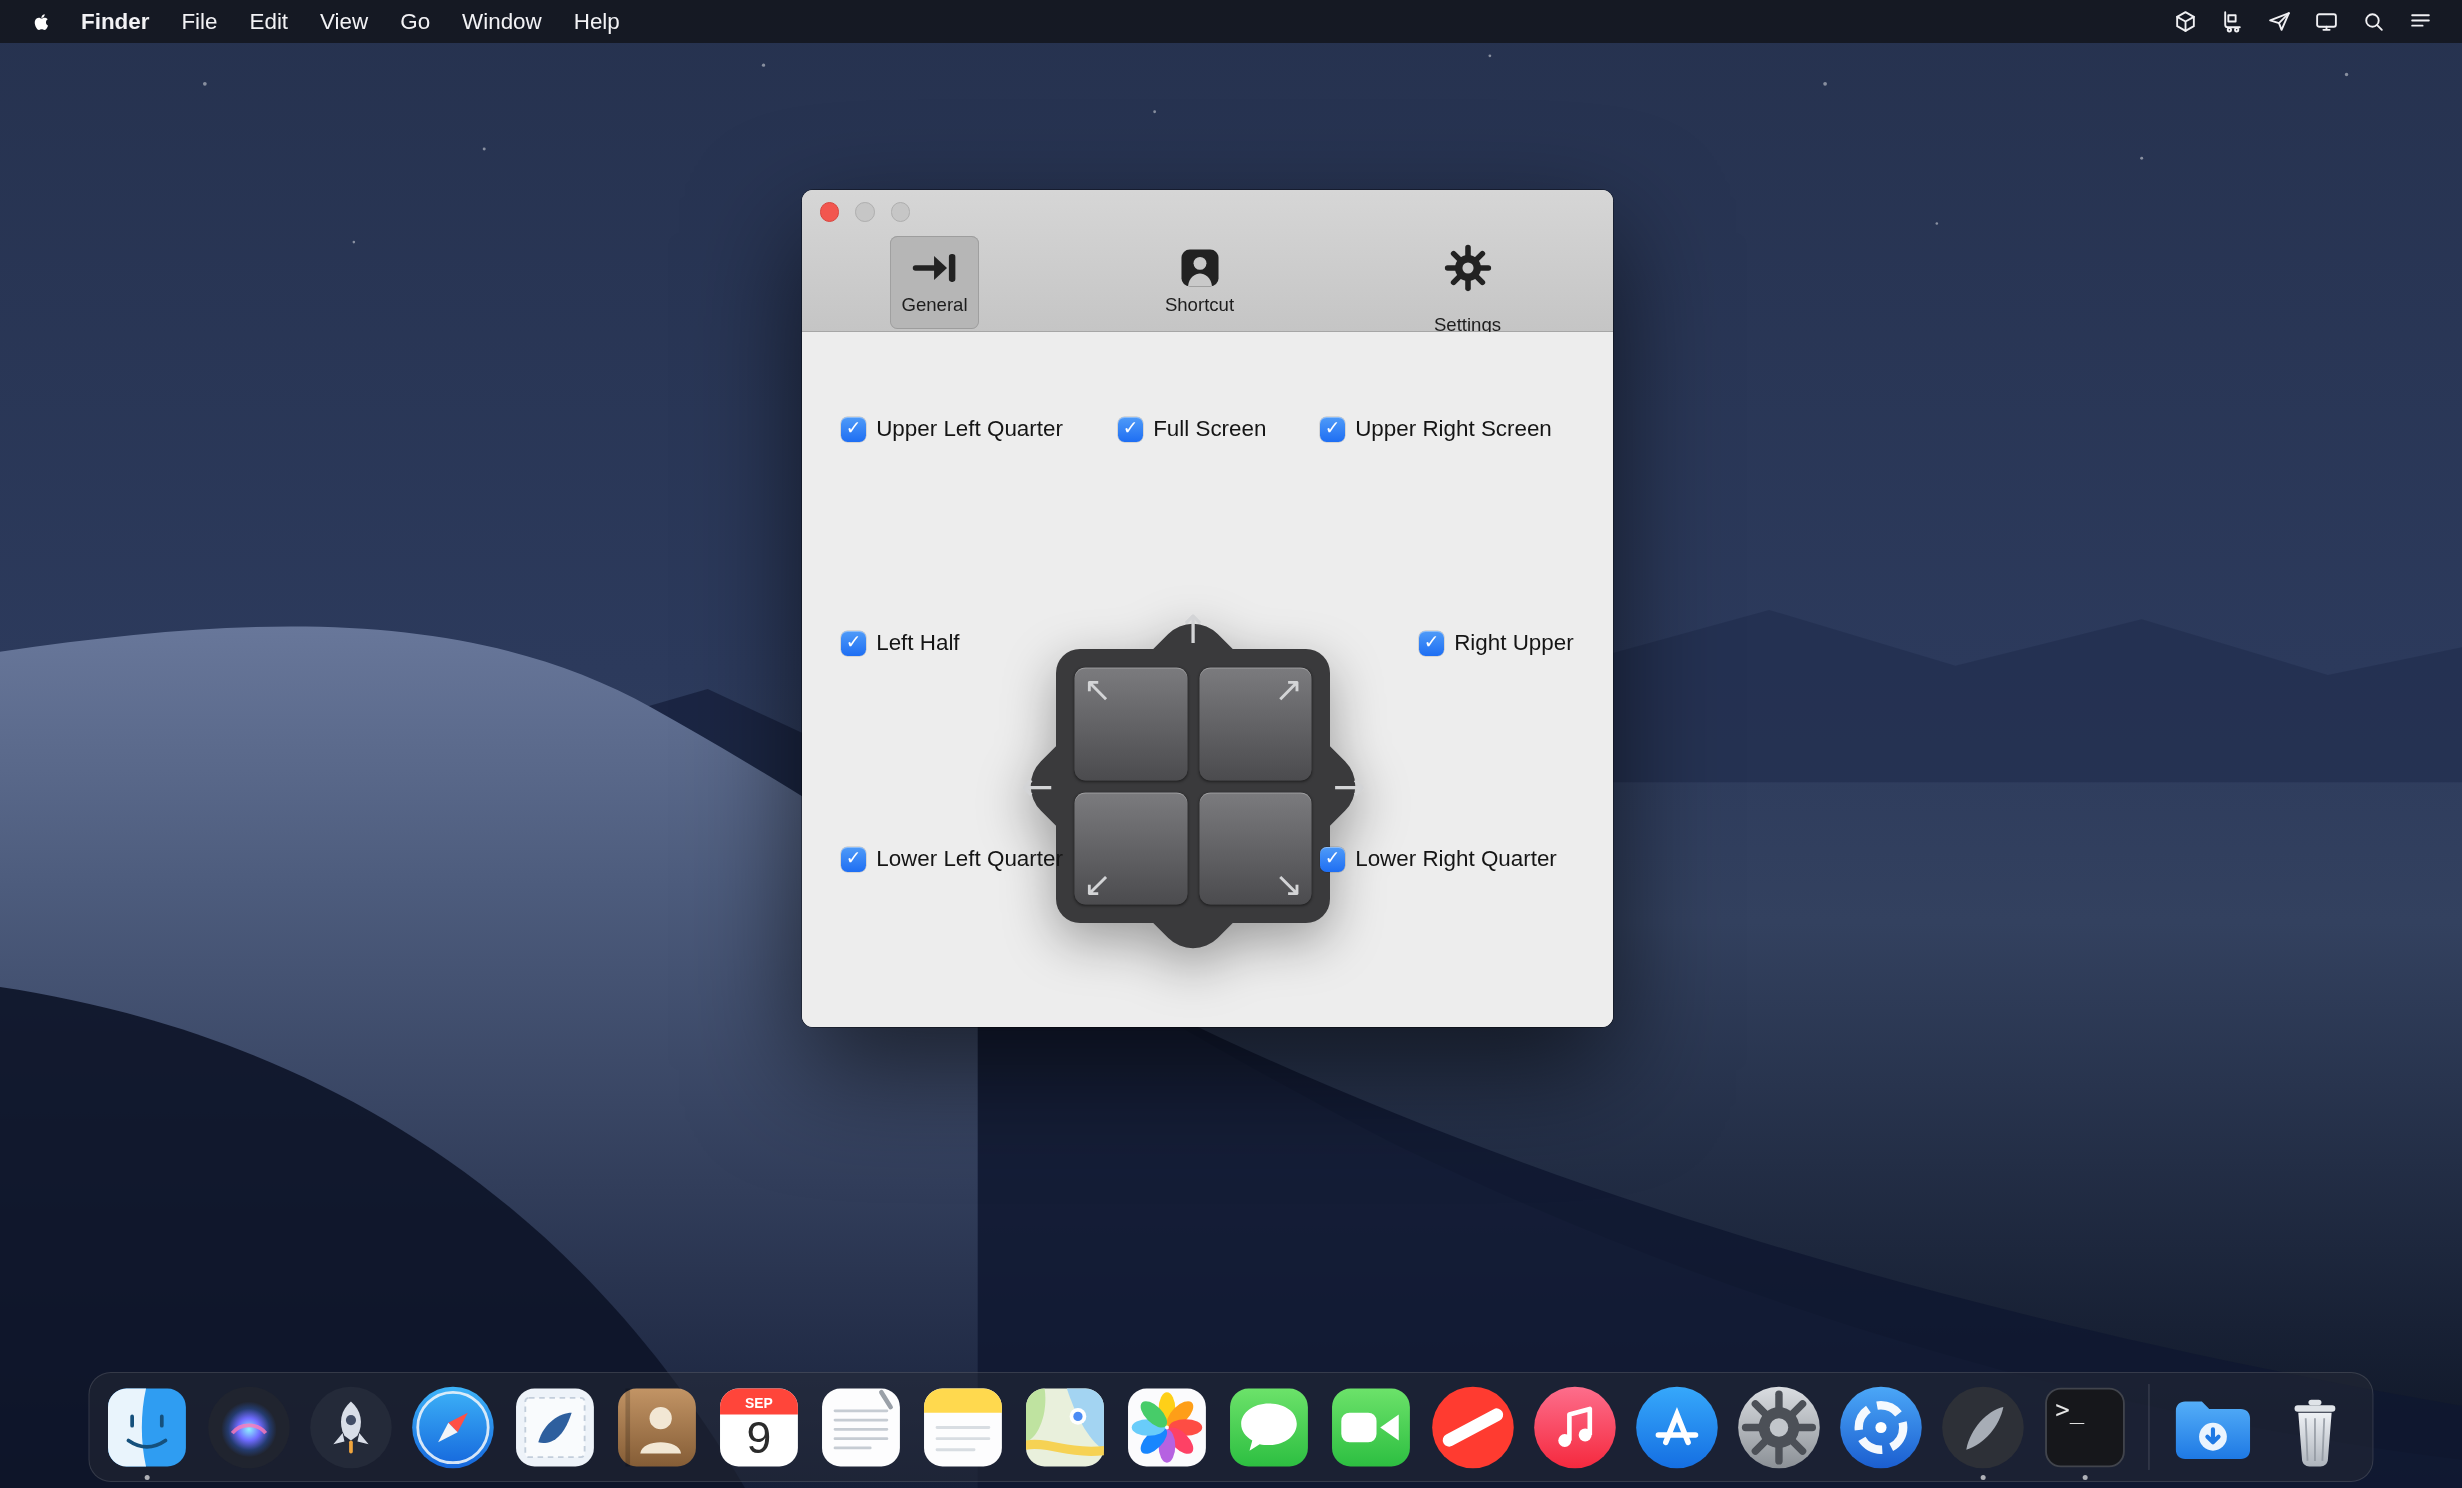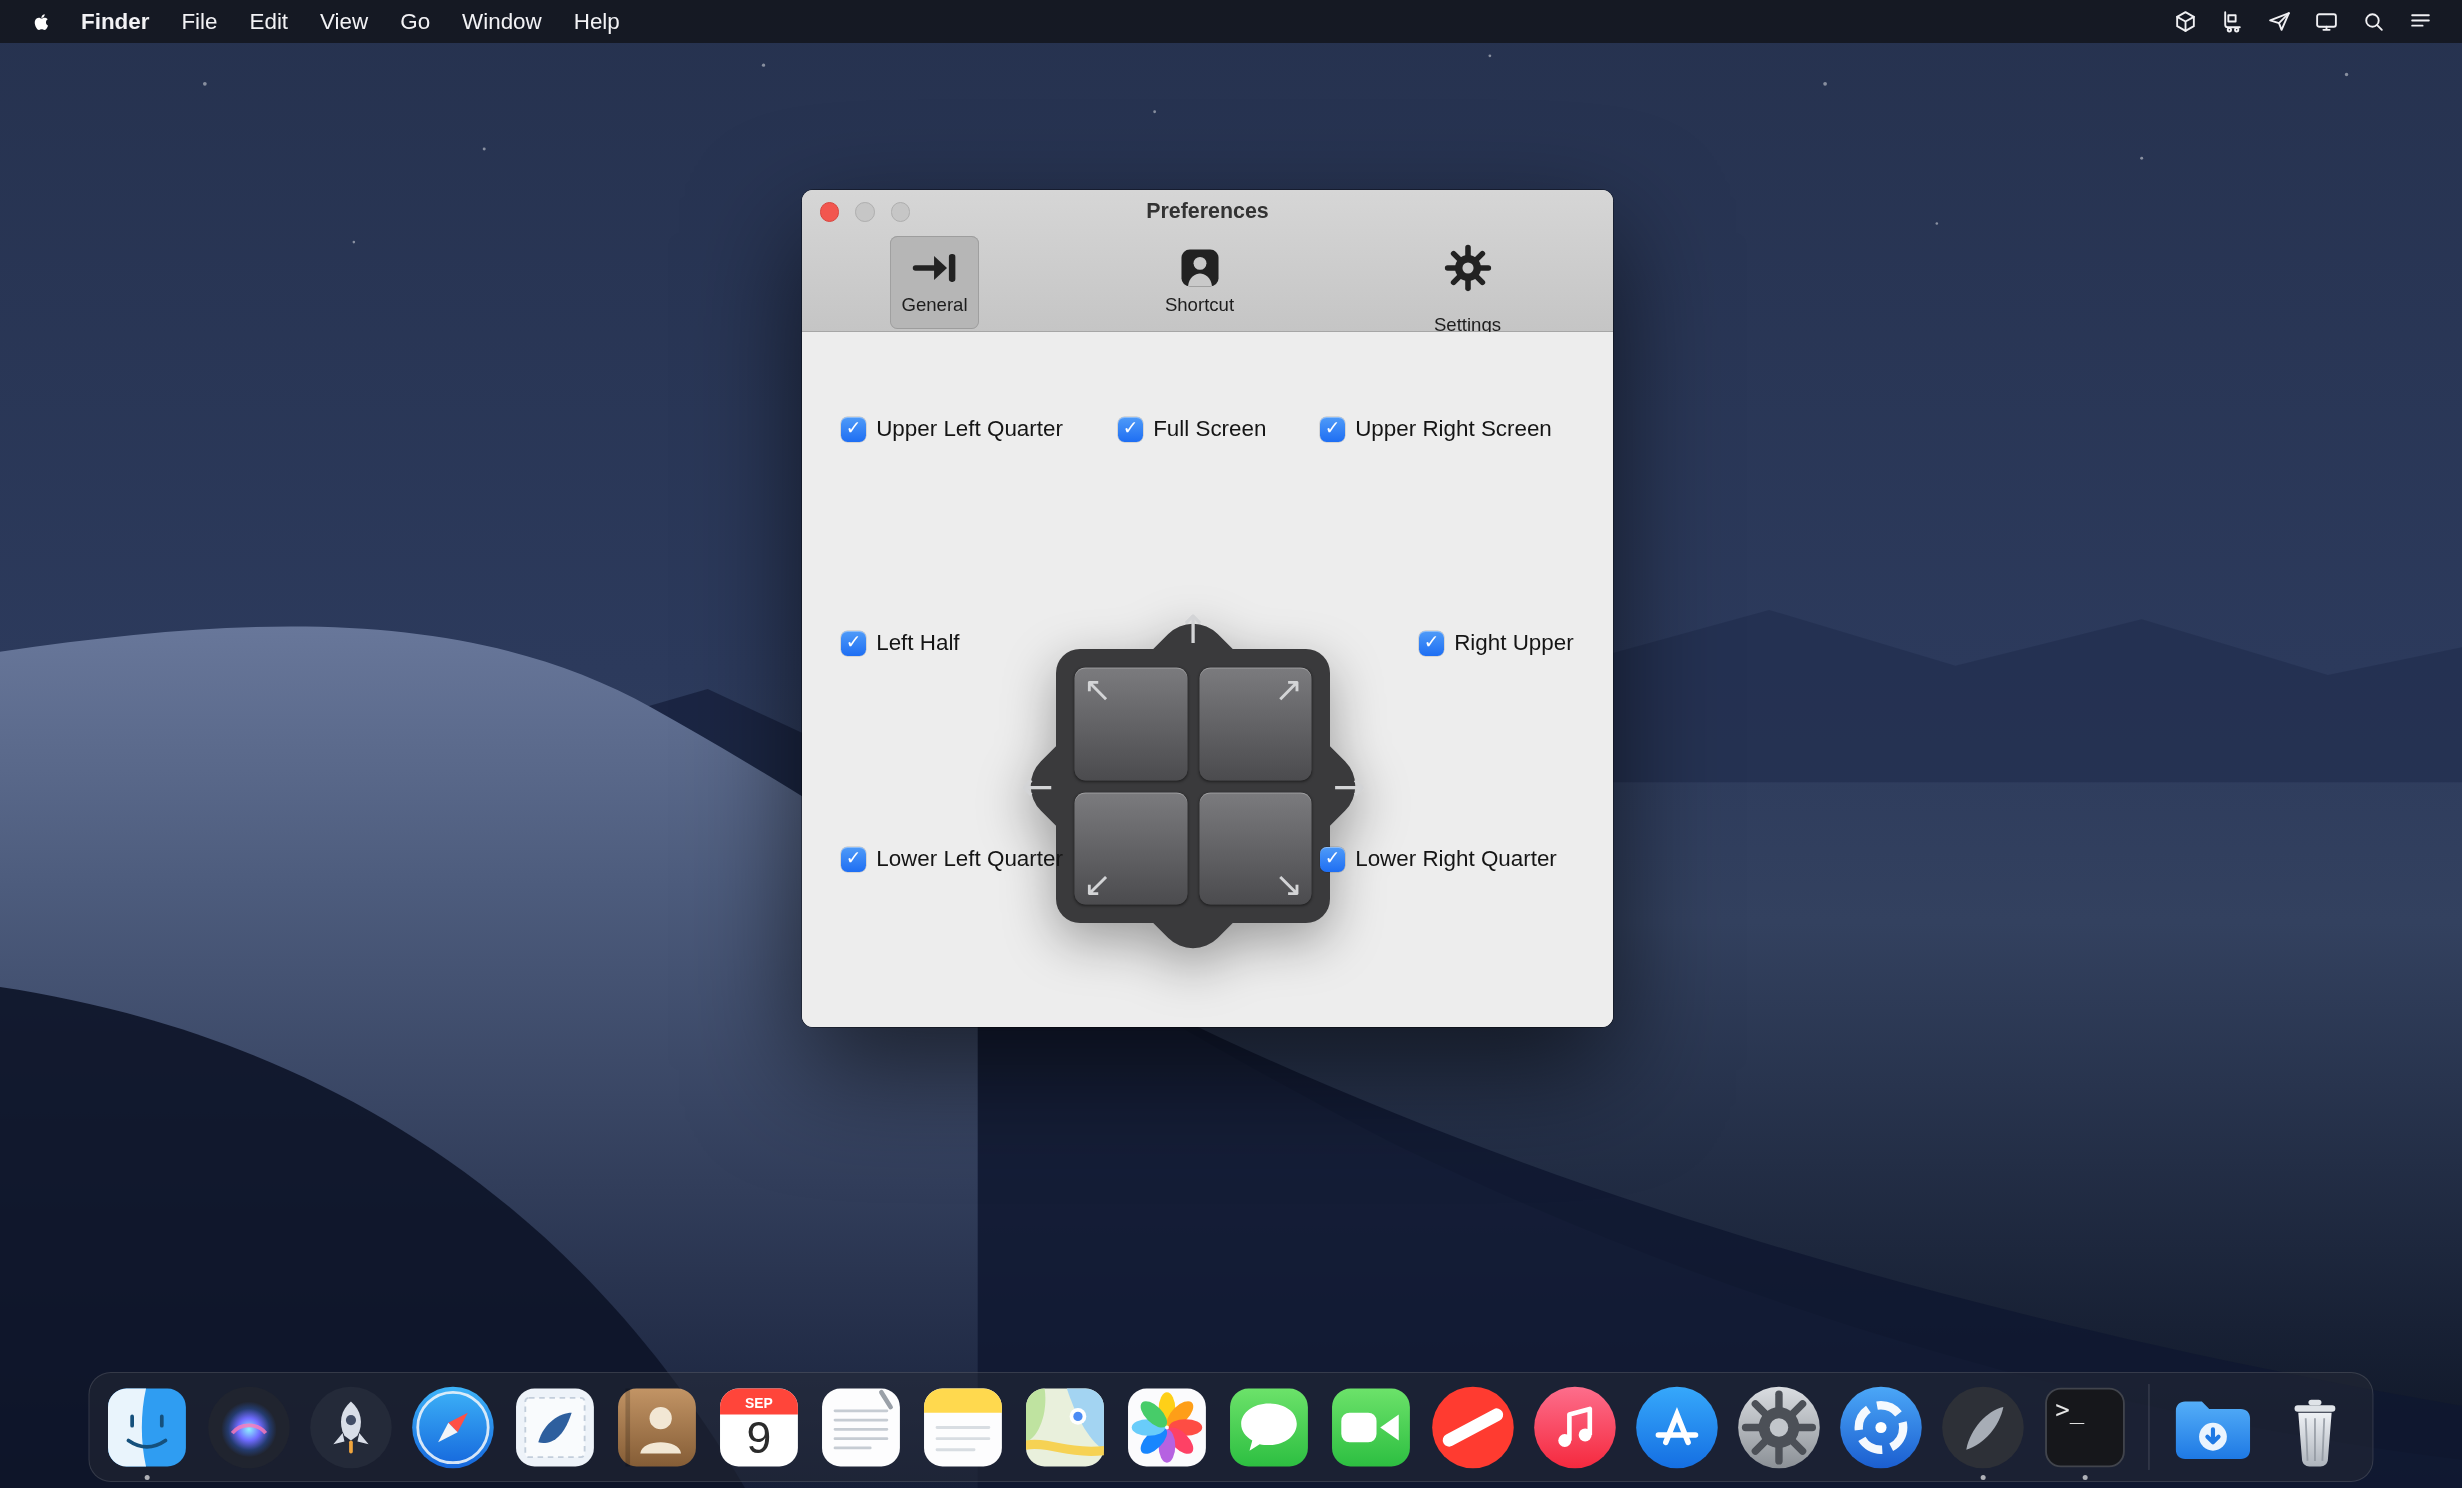--- a/index.html
+++ b/index.html
@@ -202,21 +202,20 @@
       <span class="status-icon">
         <svg viewBox="0 0 24 24">
             <path d="M4 6 H20 M4 11 H20 M4 16 H14"></path>
           </svg>
       </span>
     </span>
   </div>
 
   <div class="window">
     <div class="win-header">
-      <div class="win-title">Preferences</div>
       <div class="traffic">
         <span class="tl tl-close"></span>
         <span class="tl tl-gray"></span>
         <span class="tl tl-gray"></span>
       </div>
 
       <div class="tab tab-general tab--selected">
         <span class="tab-icon">
           <svg viewBox="0 0 54 54">
               <path d="M6 27 H28" stroke="#222" stroke-width="6" stroke-linecap="round"></path>

